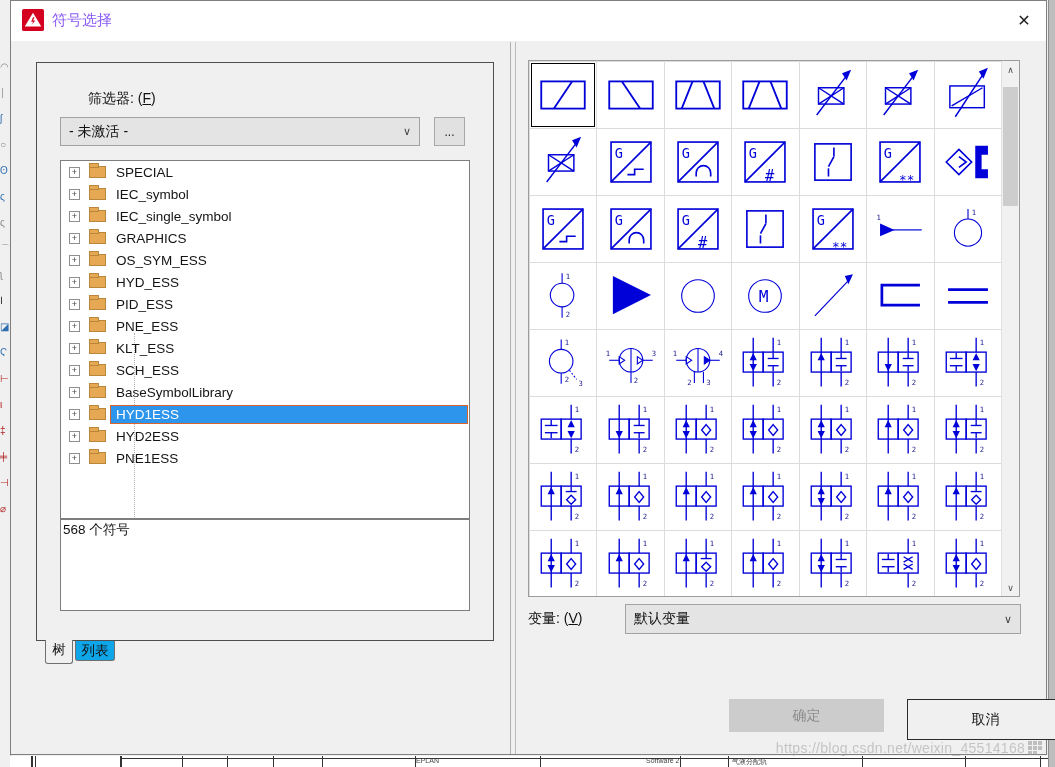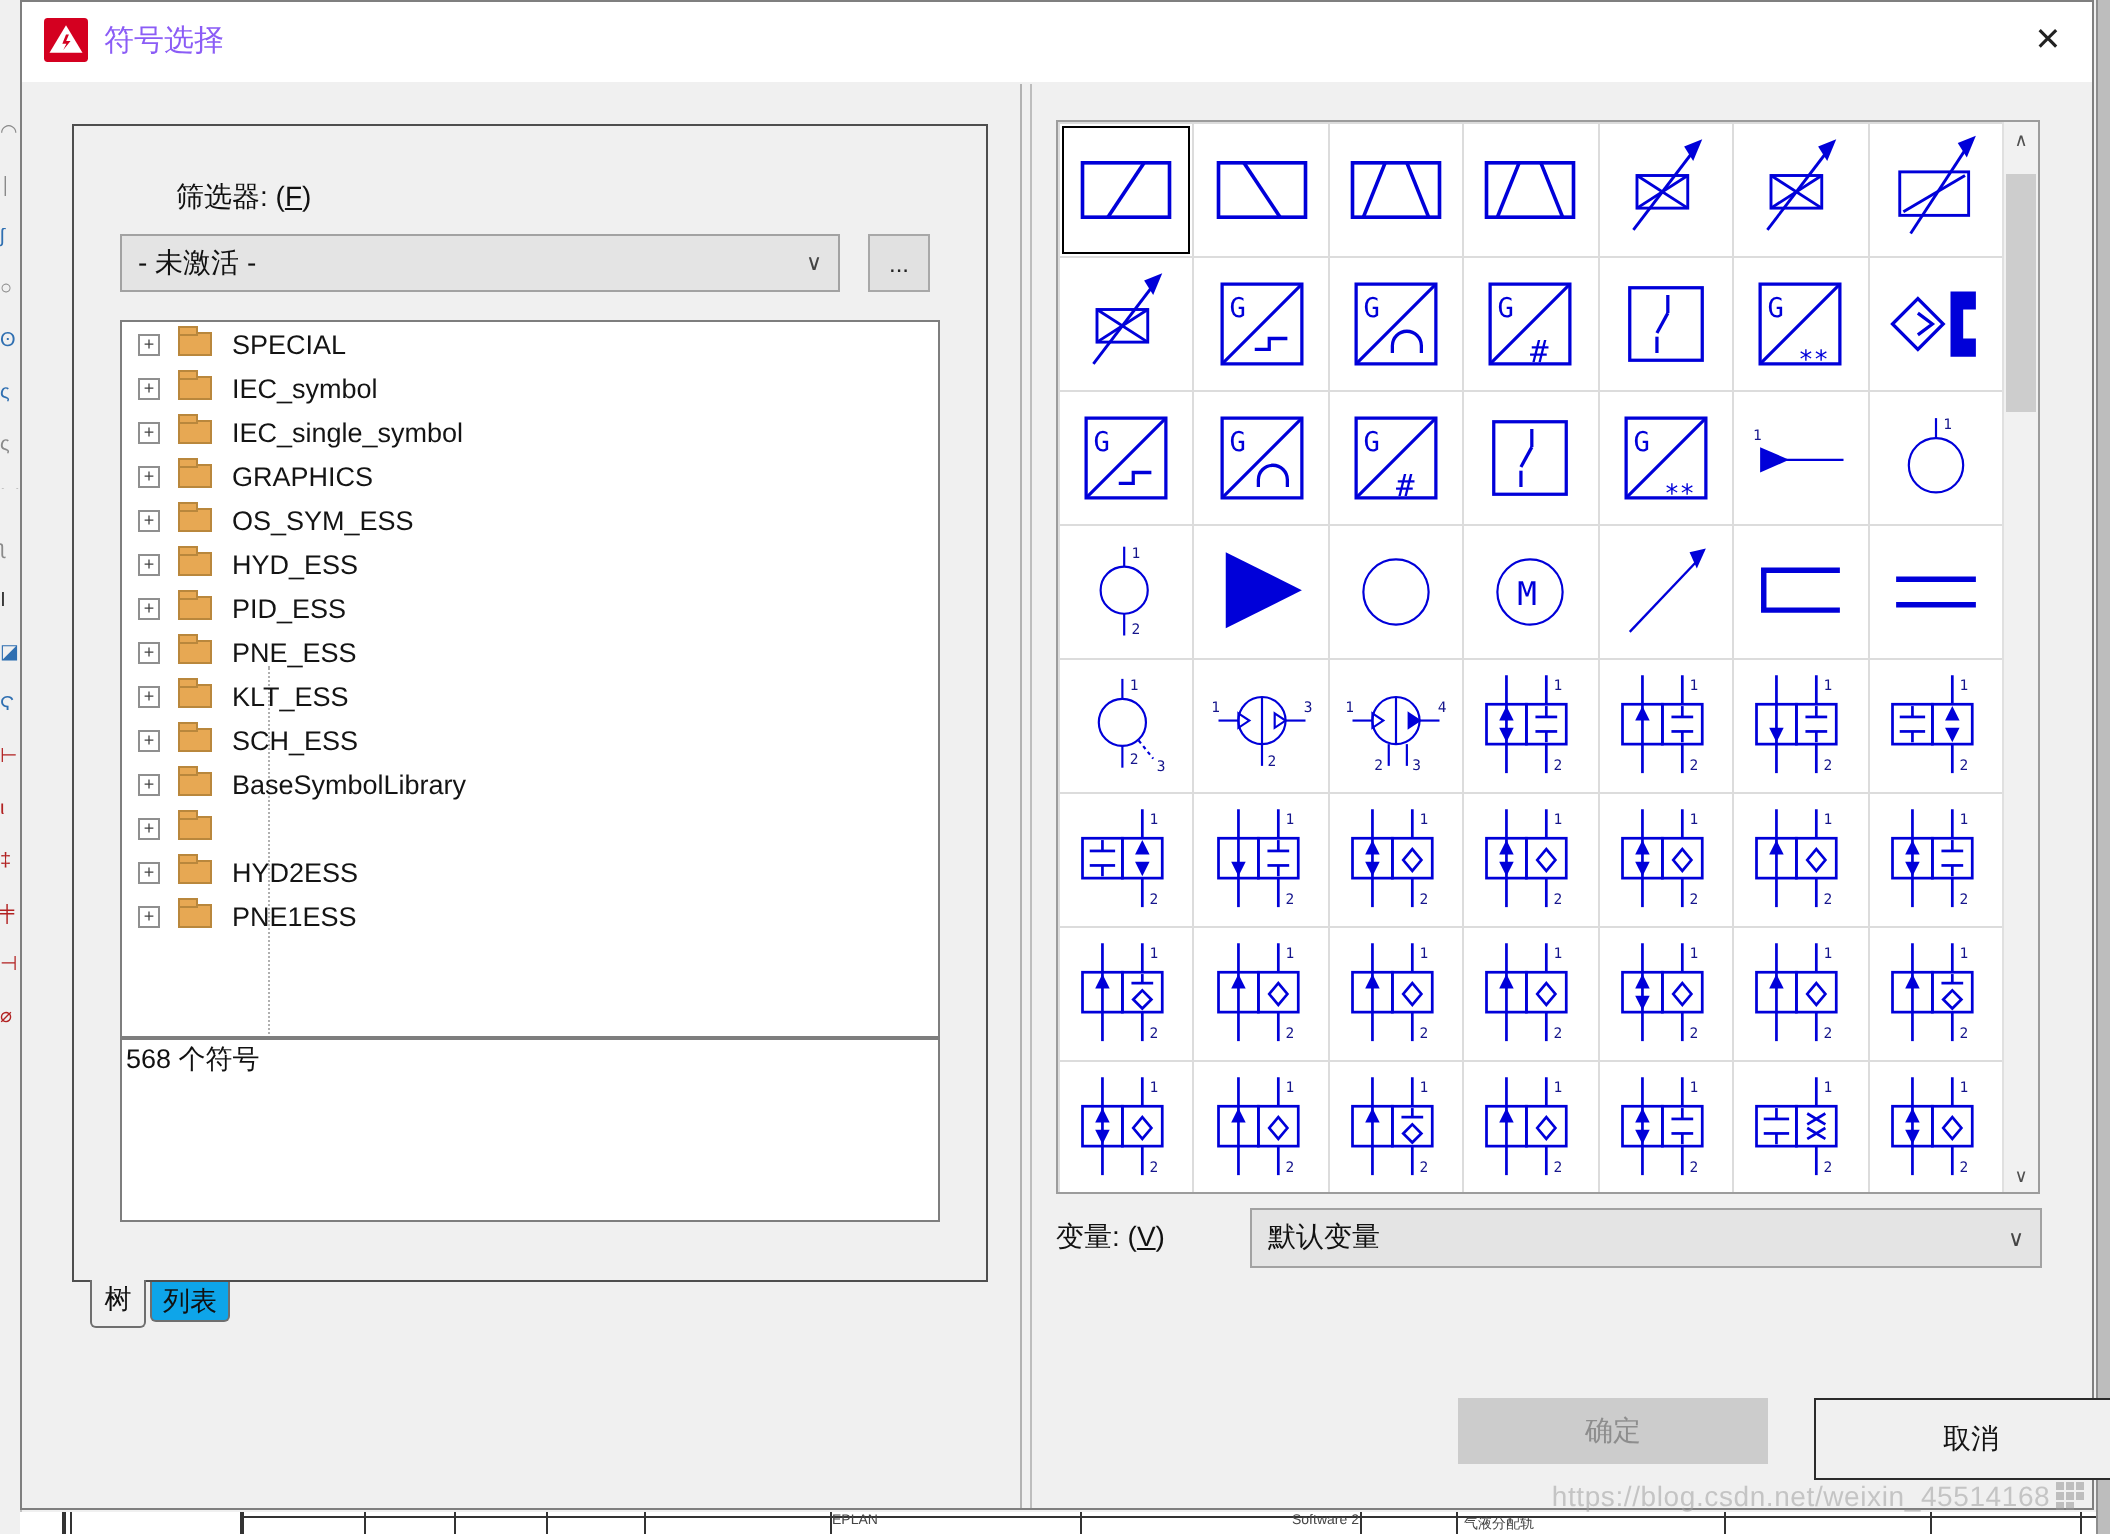--- a/index.html
+++ b/index.html
@@ -180,20 +180,21 @@
           <span class="tlbl">SCH_ESS</span>
         </div>
         <div class="tree-row">
           <span class="xbox">+</span>
           <span class="folder"></span>
           <span class="tlbl">BaseSymbolLibrary</span>
         </div>
         <div class="tree-row sel">
           <span class="xbox">+</span>
           <span class="folder"></span>
+          <span class="tlbl">HYD1ESS</span>
         </div>
         <div class="tree-row">
           <span class="xbox">+</span>
           <span class="folder"></span>
           <span class="tlbl">HYD2ESS</span>
         </div>
         <div class="tree-row">
           <span class="xbox">+</span>
           <span class="folder"></span>
           <span class="tlbl">PNE1ESS</span>

